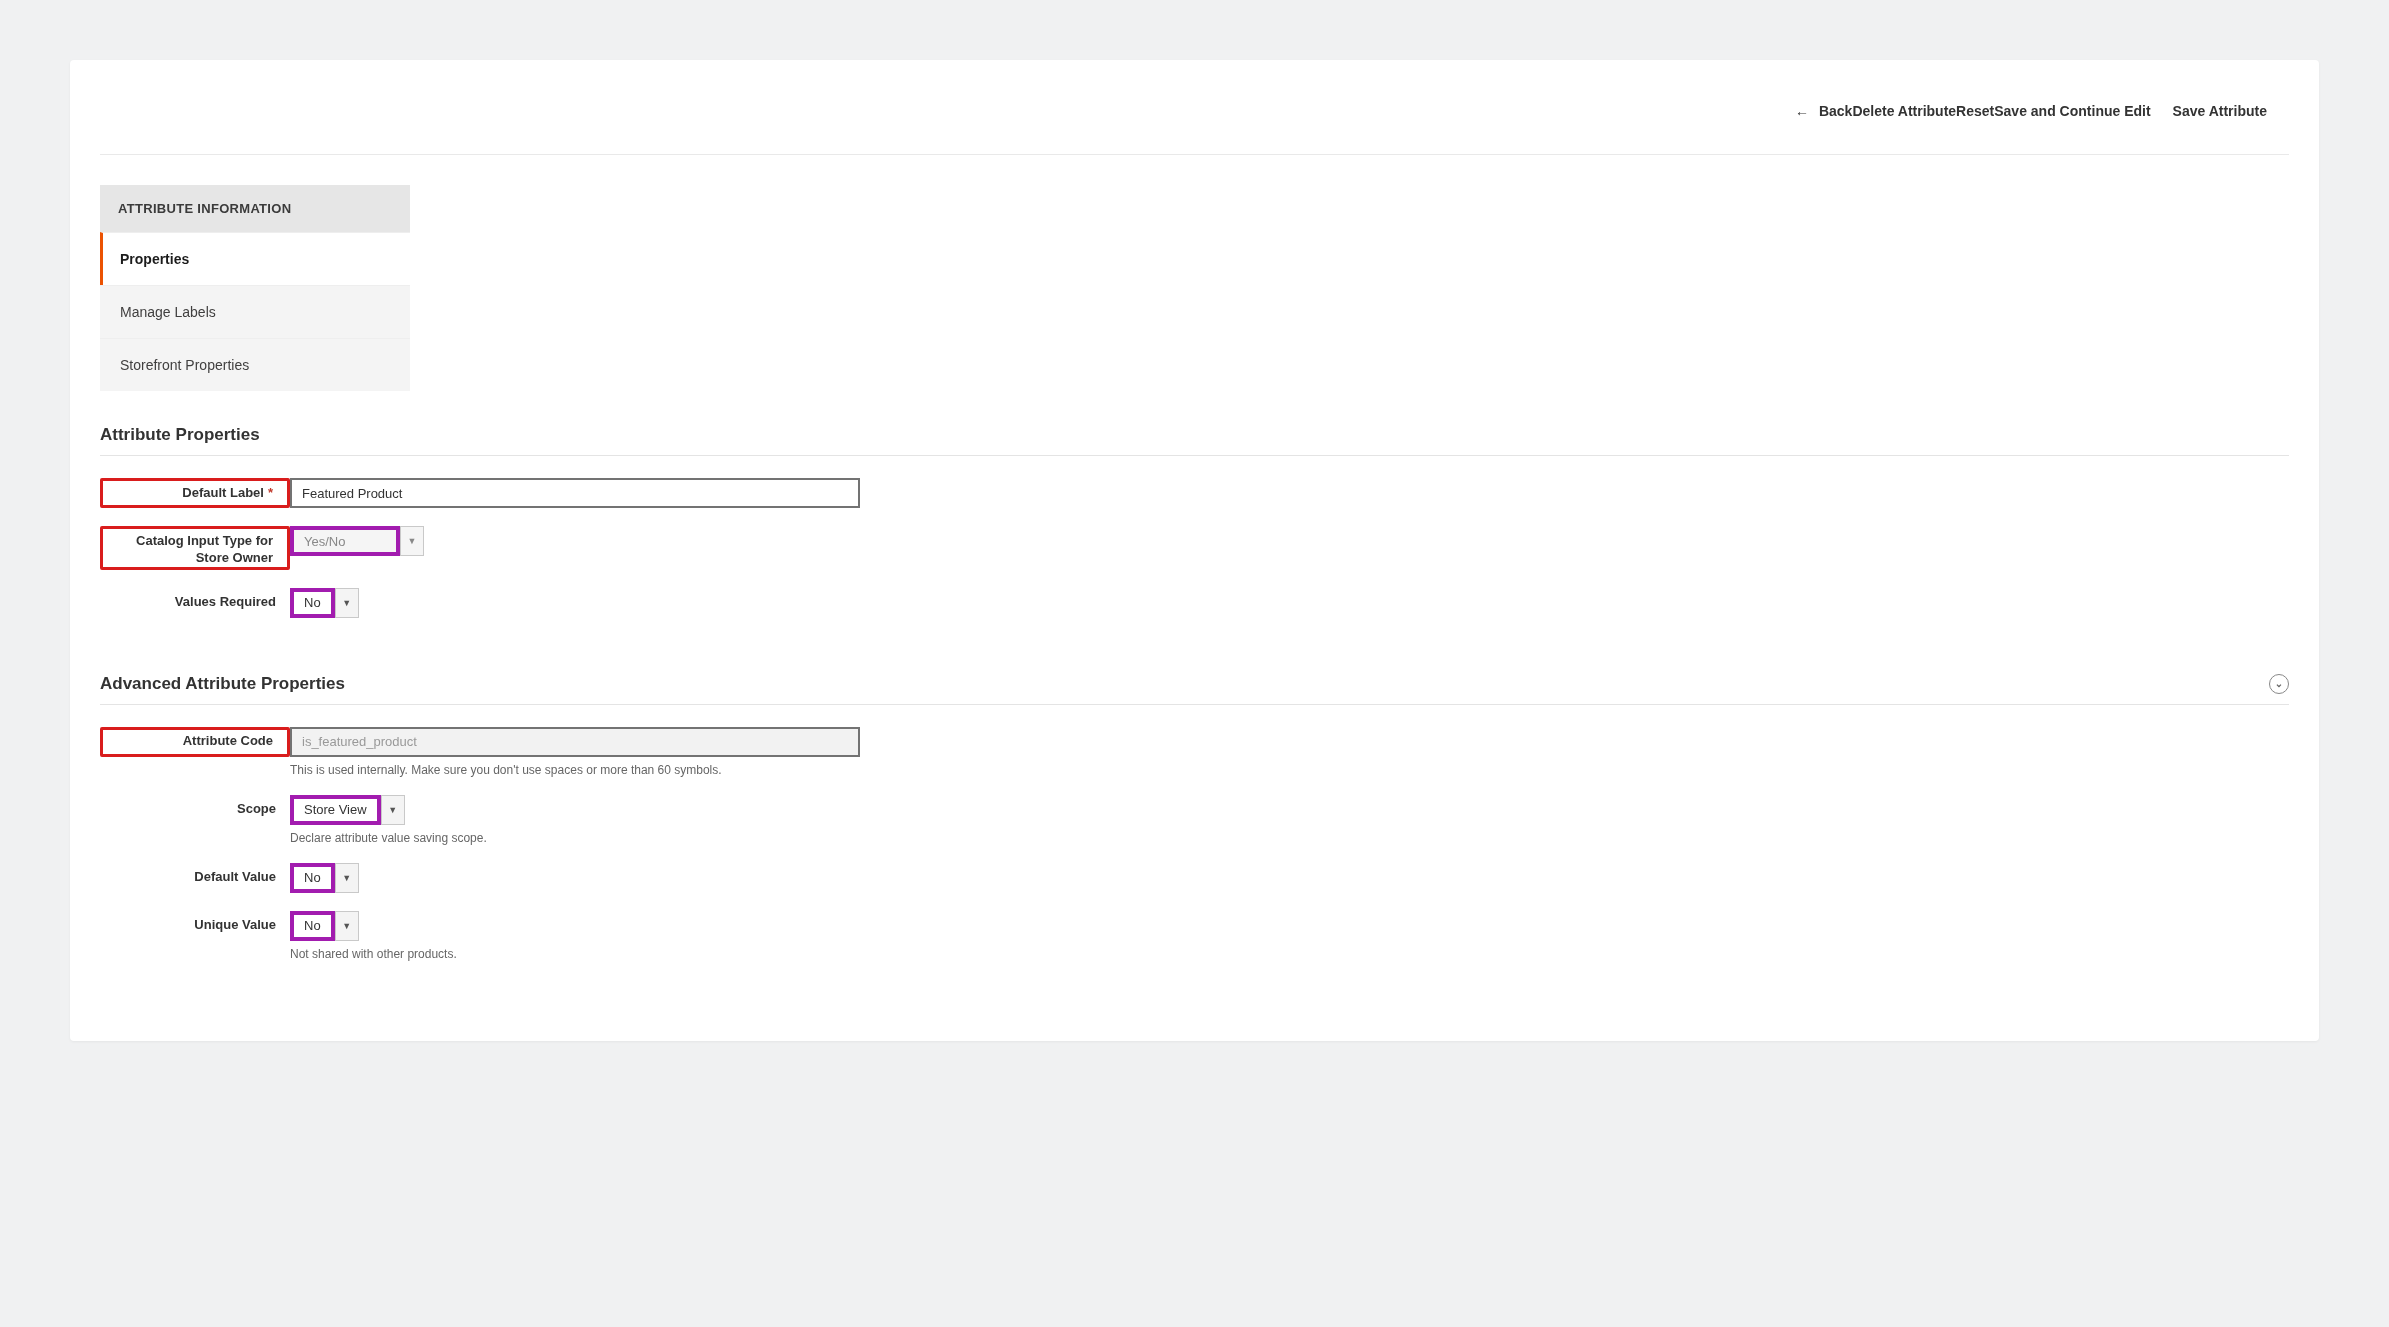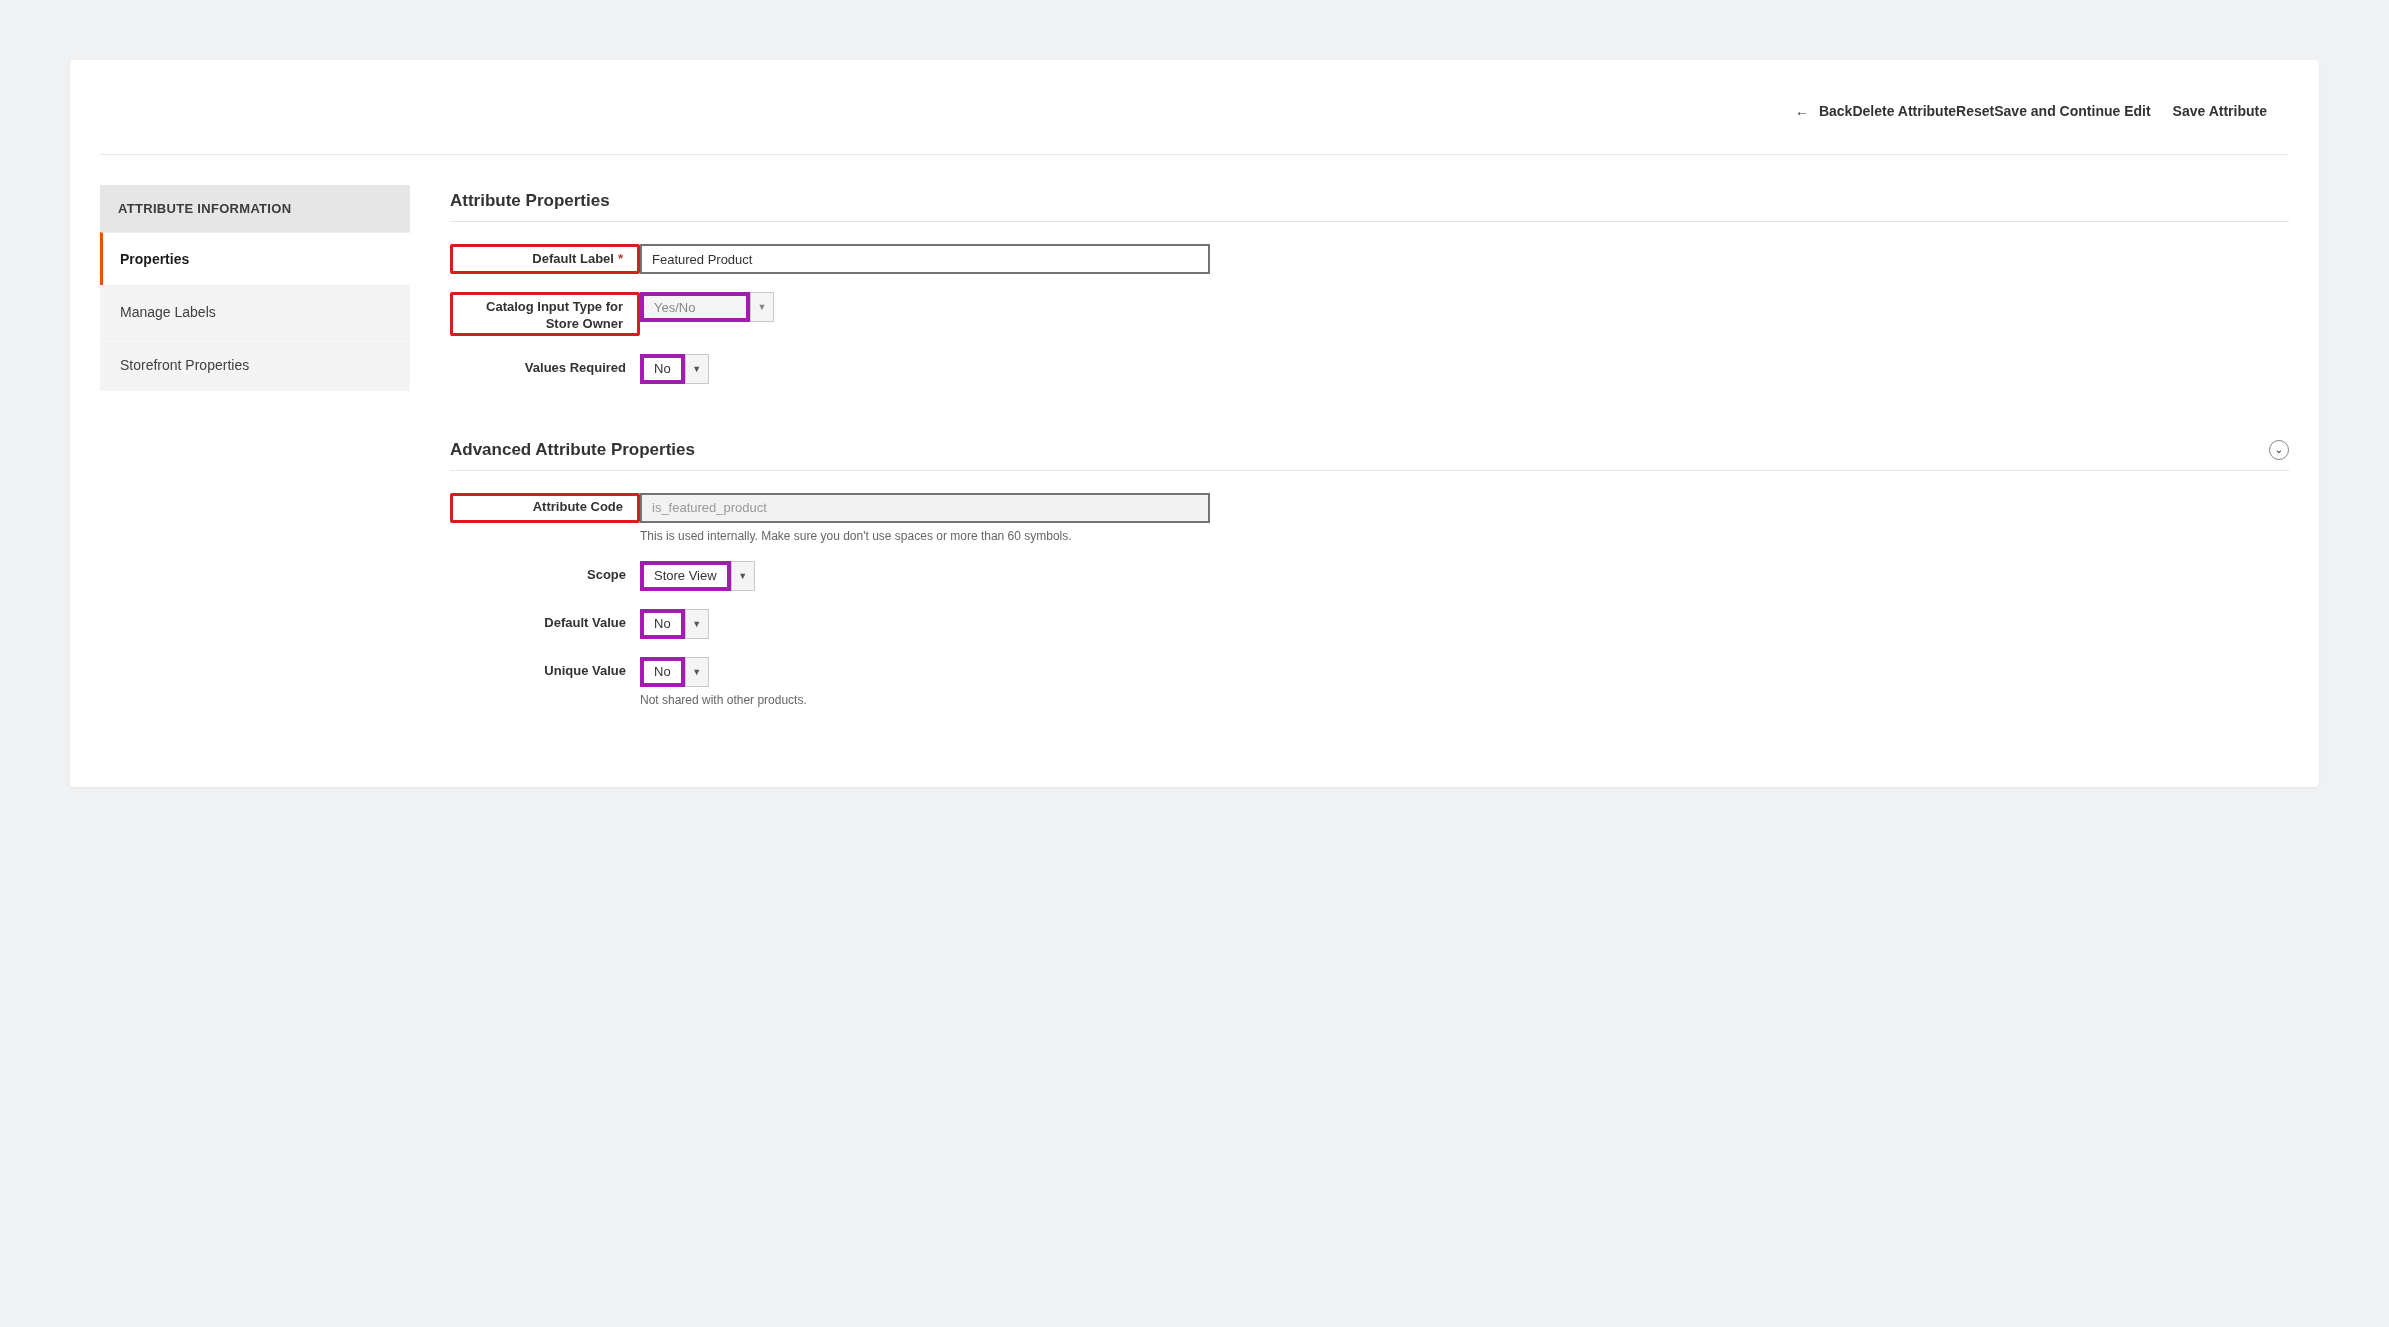--- a/index.html
+++ b/index.html
@@ -37,22 +37,23 @@
   .btn-primary {
     background: #e8520b;
     color: #fff;
     padding: 11px 22px;
     border-radius: 2px;
     font-weight: 600;
   }
   
   .main {
     display: flex;
-    gap: 40px;
+    gap: 28px;
     padding-top: 30px;
+    flex-direction: column;
   }
   .sidebar {
     width: 310px;
     flex-shrink: 0;
   }
   .sidebar-header {
     background: #e6e6e6;
     padding: 16px 18px;
     font-size: 13px;
     font-weight: 700;
@@ -257,20 +258,21 @@
           </div>
         </div>
 
         <div class="form-row">
           <div class="form-label">Scope</div>
           <div class="form-control">
             <div class="select">
               <span class="select-value" style="min-width:70px">Store View</span>
               <span class="select-caret">▼</span>
             </div>
+            <div class="help-text">Declare attribute value saving scope.</div>
           </div>
         </div>
 
         <div class="form-row">
           <div class="form-label">Default Value</div>
           <div class="form-control">
             <div class="select">
               <span class="select-value">No</span>
               <span class="select-caret">▼</span>
             </div>

